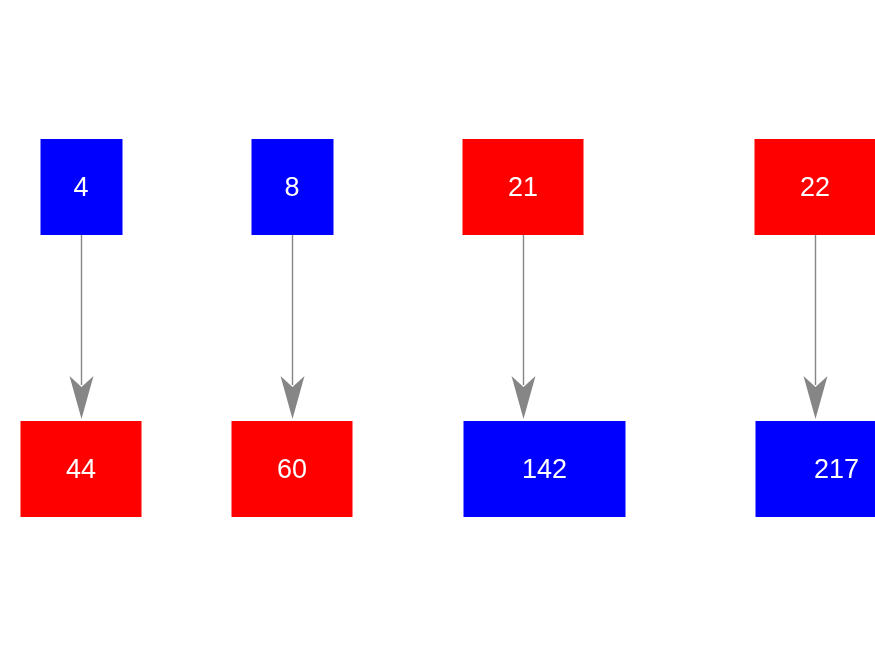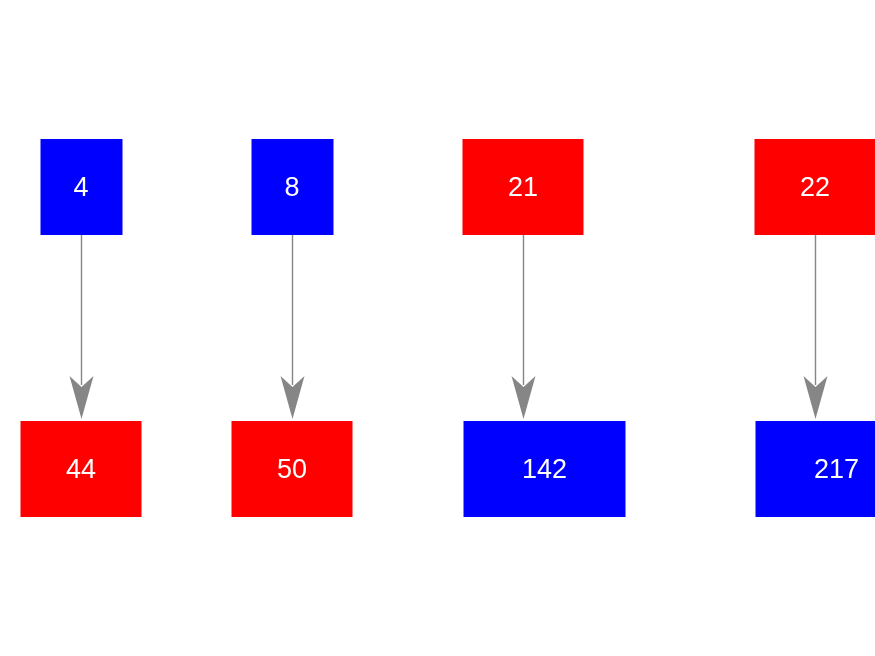--- a/index.html
+++ b/index.html
@@ -67,21 +67,21 @@
 
   <div class="pair p1">
     <div class="node w1" style="background-color: rgb(0, 0, 255);">
       <span>8</span>
     </div>
     <svg class="edge" viewBox="0 0 26 186">
       <line x1="13" y1="0" x2="13" y2="150" stroke-width="1.4" style="stroke: rgb(134, 134, 134);"></line>
       <polygon points="1,141 13,184 25,141 13,152" style="fill: rgb(134, 134, 134);"></polygon>
     </svg>
     <div class="node w2" style="background-color: rgb(255, 0, 0);">
-      <span>50</span>
+      <span>60</span>
     </div>
   </div>
 
   <div class="pair p2">
     <div class="node w2" style="background-color: rgb(255, 0, 0);">
       <span>21</span>
     </div>
     <svg class="edge" viewBox="0 0 26 186">
       <line x1="13" y1="0" x2="13" y2="150" stroke-width="1.4" style="stroke: rgb(134, 134, 134);"></line>
       <polygon points="1,141 13,184 25,141 13,152" style="fill: rgb(134, 134, 134);"></polygon>

